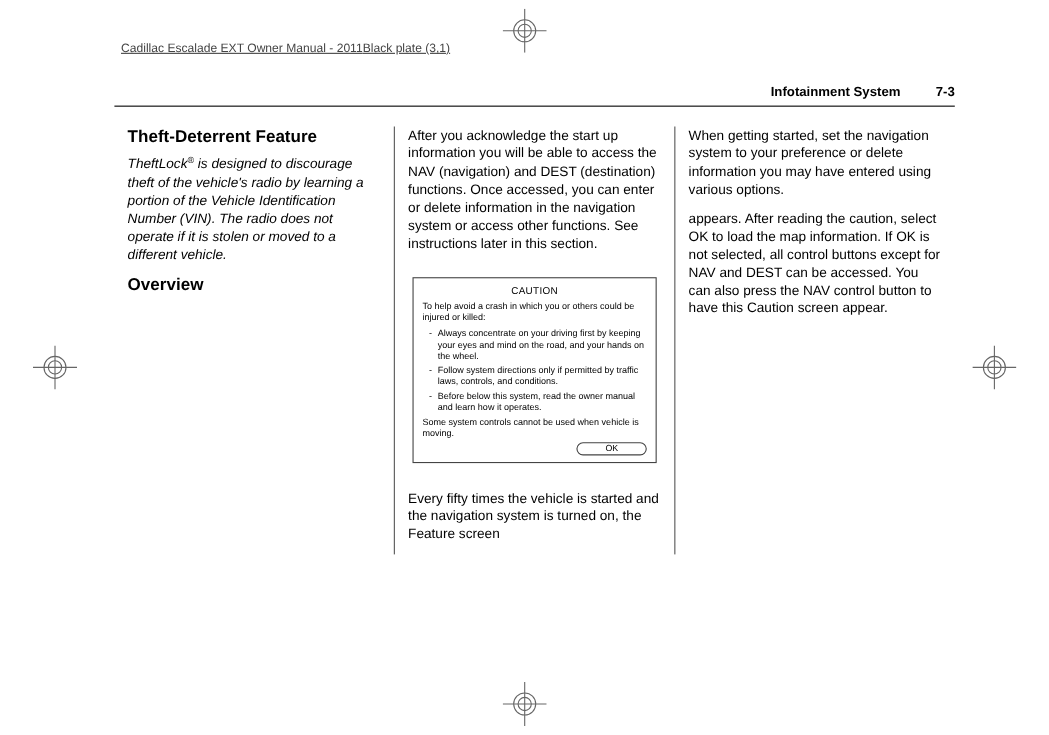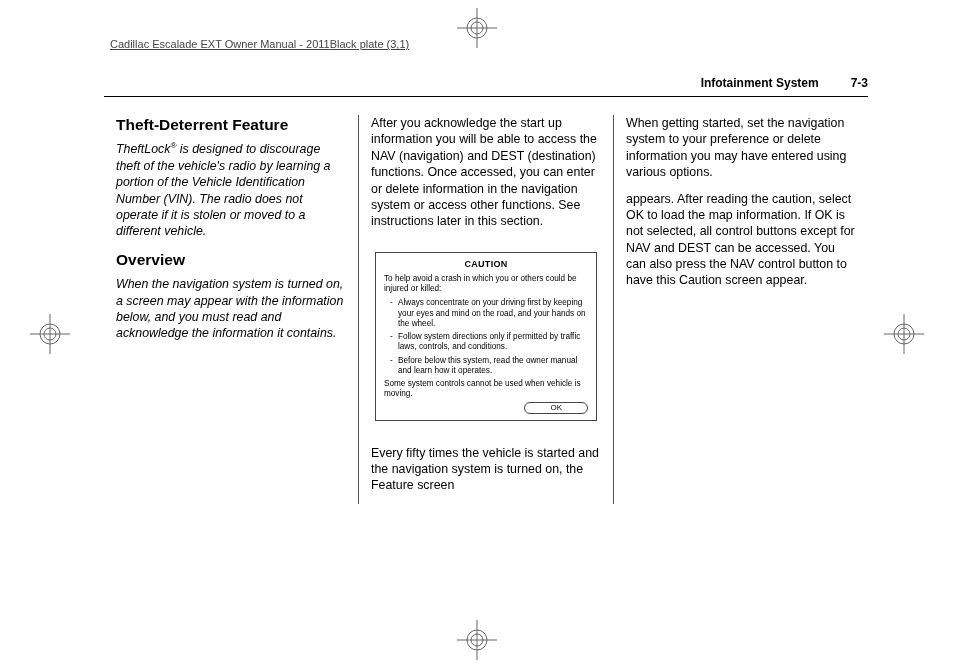--- a/index.html
+++ b/index.html
@@ -73,21 +73,21 @@
   .caution-box {
     border: 1px solid #444;
     margin: 22px 4px 24px 4px;
     padding: 6px 8px 6px 8px;
     font-size: 8.2px;
     line-height: 1.25;
     position: relative;
   }
   .caution-box .ctitle {
     text-align: center;
-    font-weight: bold;
+    font-weight: normal;
     font-size: 9px;
     margin-bottom: 4px;
     letter-spacing: 0.3px;
   }
   .caution-box ul {
     list-style: none;
     padding-left: 6px;
     margin-bottom: 0;
   }
   .caution-box li {
@@ -159,21 +159,20 @@
   </div>
 
   <div class="cols">
 
     <div class="col">
       <h2 class="sect">Theft-Deterrent Feature</h2>
       <p>
         <span>TheftLock</span><span class="sup">®</span><span> is designed to discourage theft of the vehicle's radio by learning a portion of the Vehicle Identification Number (VIN). The radio does not operate if it is stolen or moved to a different vehicle.</span>
       </p>
       <h2 class="sect">Overview</h2>
-      <p>When the navigation system is turned on, a screen may appear with the information below, and you must read and acknowledge the information it contains.</p>
     </div>
 
     <div class="col">
       <p>After you acknowledge the start up information you will be able to access the NAV (navigation) and DEST (destination) functions. Once accessed, you can enter or delete information in the navigation system or access other functions. See instructions later in this section.</p>
 
       <div class="caution-box">
         <div class="ctitle">CAUTION</div>
         <div style="margin-bottom:4px;">To help avoid a crash in which you or others could be injured or killed:</div>
         <ul>
           <li>Always concentrate on your driving first by keeping your eyes and mind on the road, and your hands on the wheel.</li>

